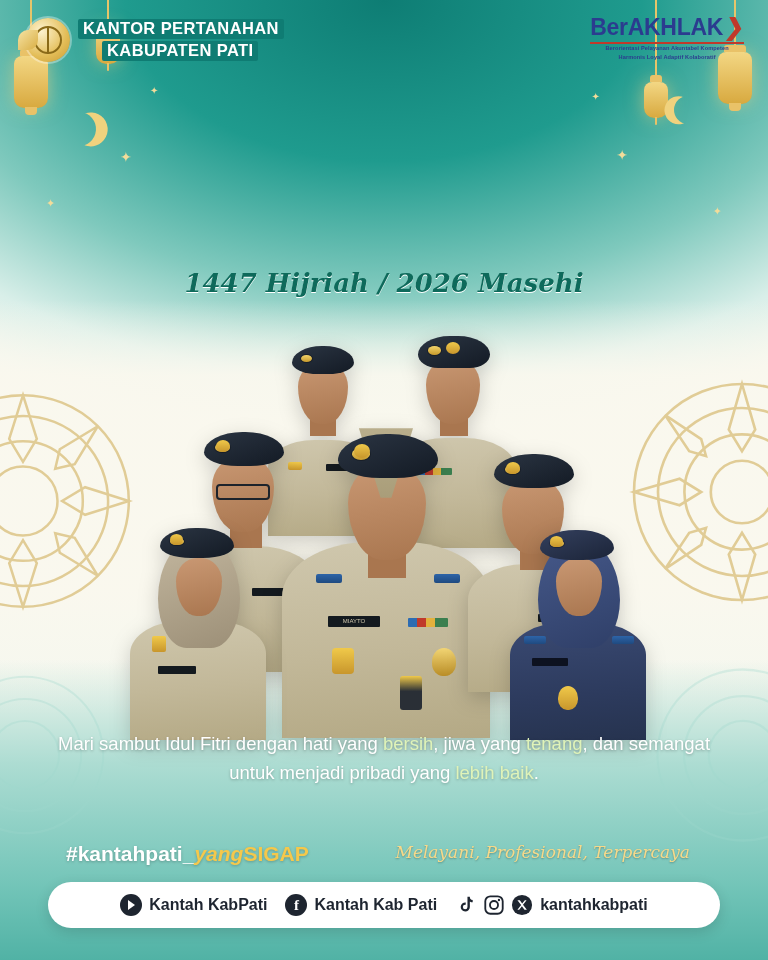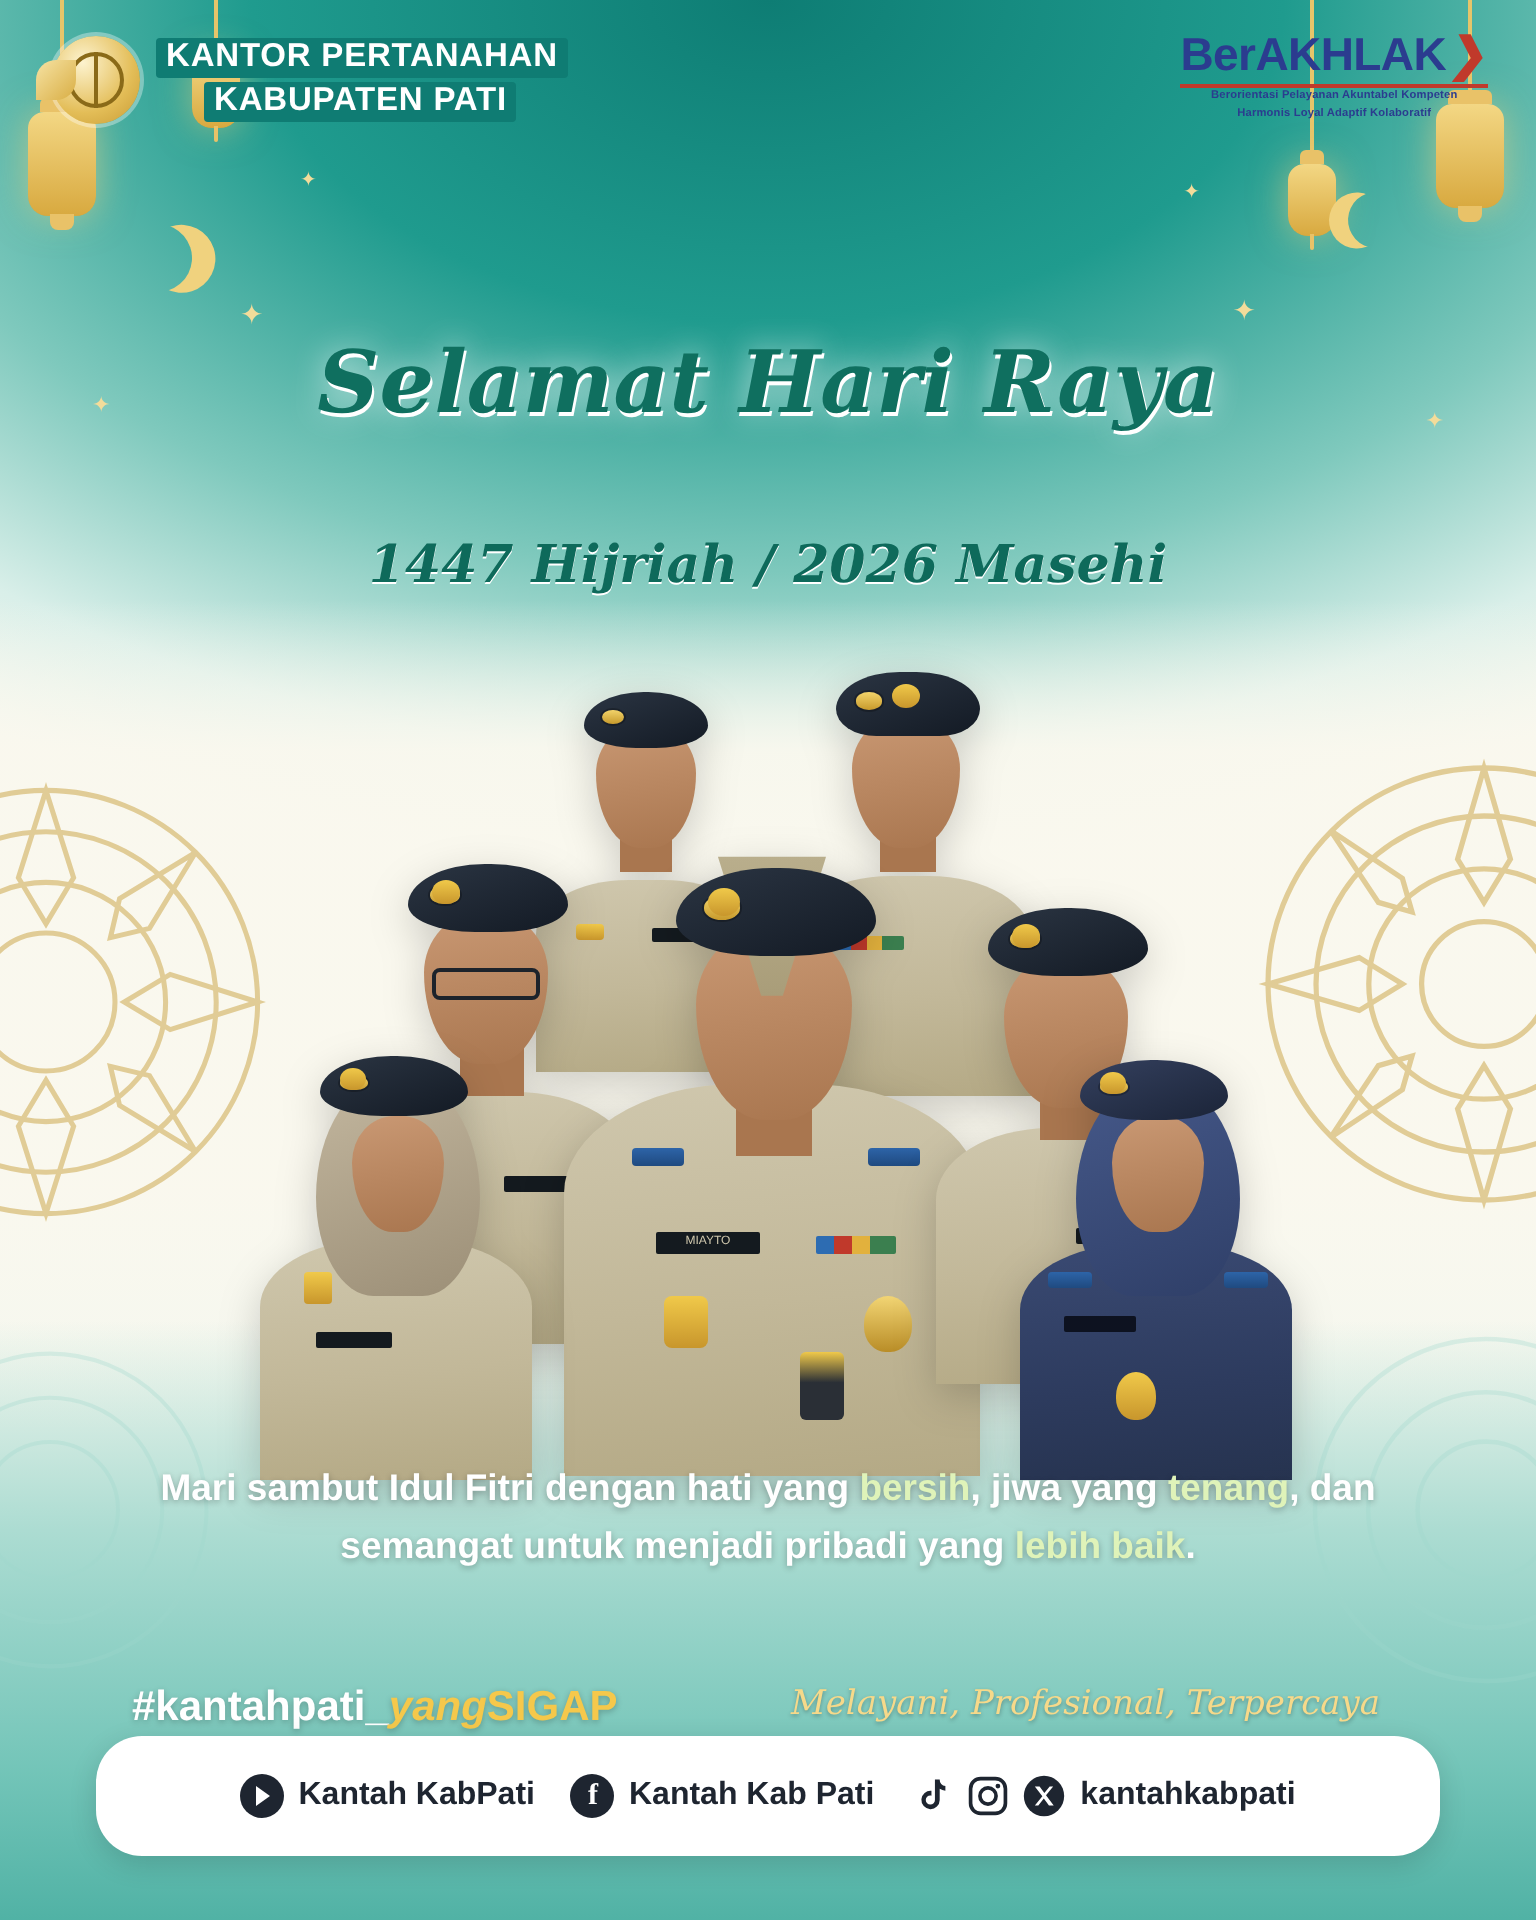--- a/index.html
+++ b/index.html
@@ -220,21 +220,21 @@
     background: linear-gradient(180deg,#2d64a8,#1f4a80);
   }
   .glasses {
     position: absolute; z-index: 5; border: 2px solid #1d232b; border-radius: 4px;
   }
 
   
   .wish {
     position: absolute; left: 58px; right: 58px; top: 730px;
     text-align: center; color: #fff; font-size: 18.5px; line-height: 1.55;
-    font-weight: bold;
+    font-weight: normal;
     text-shadow: 0 1px 3px rgba(0,0,0,.28);
   }
   .wish .hl { color: #dff3b9; }
 
   
   .hashtag {
     position: absolute; left: 66px; top: 842px;
     font-size: 21px; font-weight: bold; color: #fff;
     text-shadow: 0 1px 3px rgba(0,0,0,.25);
   }
@@ -242,21 +242,21 @@
   .hashtag .sigap { color: #f5c84b; }
   .tagline {
     position: absolute; right: 78px; top: 842px;
     font-family: "DejaVu Serif", serif; font-style: italic;
     font-size: 17px; color: #f6d98a;
     text-shadow: 0 1px 2px rgba(0,0,0,.3);
   }
 
   
   .socialbar {
-    position: absolute; left: 48px; right: 48px; bottom: 32px; height: 60px;
+    position: absolute; left: 48px; right: 48px; bottom: 32px; height: 46px;
     background: #fff; border-radius: 23px;
     display: flex; align-items: center; justify-content: center; gap: 18px;
     box-shadow: 0 4px 14px rgba(0,0,0,.14);
     padding: 0 18px;
   }
   .soc { display: flex; align-items: center; gap: 7px; }
   .soc .lbl { font-size: 16px; font-weight: bold; color: #1e2530; }
   .ic { width: 22px; height: 22px; flex: none; display:block; }
   .ic-yt {
     width: 22px; height: 22px; border-radius: 50%;
@@ -380,21 +380,20 @@
     <div class="berakhlak">
       <span class="ber">Ber</span><span class="akhlak">AKHLAK</span><span class="chev">❯</span>
     </div>
     <div class="berakhlak-rule"></div>
     <div class="berakhlak-sub">Berorientasi Pelayanan Akuntabel Kompeten</div>
     <div class="berakhlak-sub">Harmonis Loyal Adaptif Kolaboratif</div>
   </div>
 
 
   <div class="title">
-    <div class="t1">Selamat Hari Raya</div>
   </div>
 
   <div class="year">1447 Hijriah / 2026 Masehi</div>
 
   <div class="people">
 
     <div class="person" style="left:268px; top:18px; width:110px; height:200px;">
       <div class="ph">
         <div class="uniform" style="height:96px;"></div>
         <div class="neck" style="left:42px; top:72px; width:26px; height:28px;"></div>

